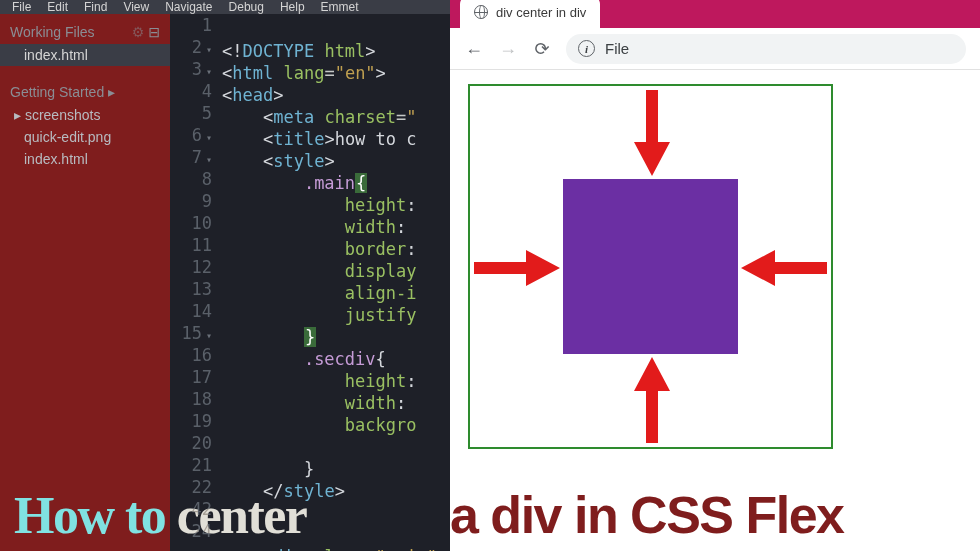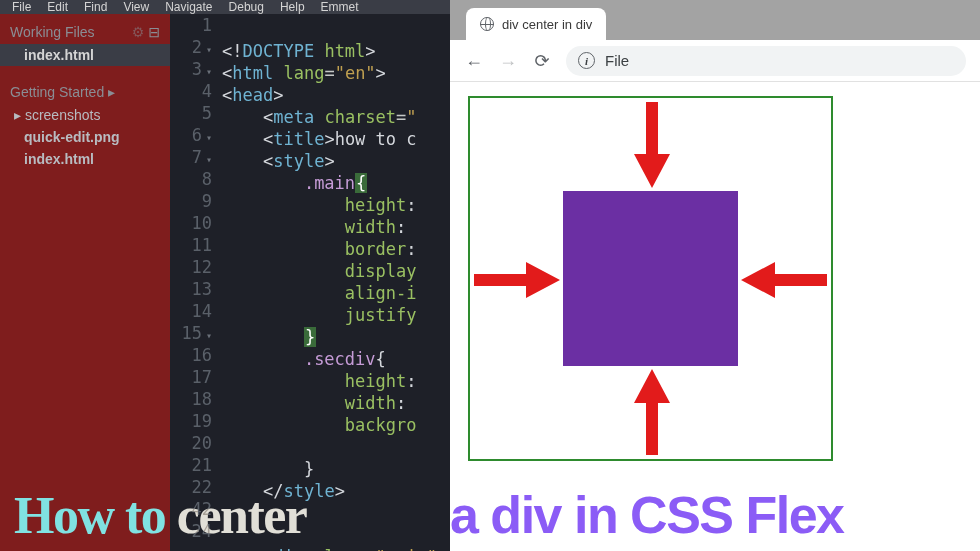--- a/index.html
+++ b/index.html
@@ -46,21 +46,20 @@
   padding: 4px 10px;
   color: #8a8d94;
   display: flex;
   justify-content: space-between;
   align-items: center;
 }
 .sidebar .file-item {
   padding: 3px 10px 3px 24px;
   color: #b8bbc0;
   cursor: pointer;
-  font-weight: bold;
 }
 .sidebar .file-item.active {
   background: #3a3d46;
   color: #d4d4d4;
 }
 .sidebar .folder {
   padding: 3px 10px 3px 14px;
   color: #b8bbc0;
 }
 .sidebar .gear { opacity: .5; margin-right: 4px; }
@@ -105,25 +104,25 @@
 .browser-pane {
   position: absolute;
   left: 450px; top: 0;
   width: 530px;
   height: 551px;
   background: #fff;
   display: flex;
   flex-direction: column;
 }
 .tab-strip {
-  height: 40px;
-  background: #a3a3a3;
+  height: 28px;
+  background: #be185d;
   display: flex;
   align-items: flex-end;
-  padding-left: 16px;
+  padding-left: 10px;
 }
 .browser-tab {
   background: #fff;
   border-radius: 8px 8px 0 0;
   height: 32px;
   padding: 0 14px;
   display: flex;
   align-items: center;
   gap: 8px;
   font-size: 13px;
@@ -225,21 +224,21 @@
   white-space: nowrap;
   font-family: Liberation Serif, serif;
   mix-blend-mode: difference;
 }
 .caption-dark {
   position: absolute;
   left: 450px; right: 0;
   bottom: 6px;
   font-size: 52px;
   font-weight: 800;
-  color: #8b5cf6;
+  color: #7f1d1d;
   letter-spacing: -1.5px;
   white-space: nowrap;
   font-family: "Arial Narrow", Arial, sans-serif;
   overflow: hidden;
   padding-left: 0;
 }
 </style>
 </head>
 <body>
 

